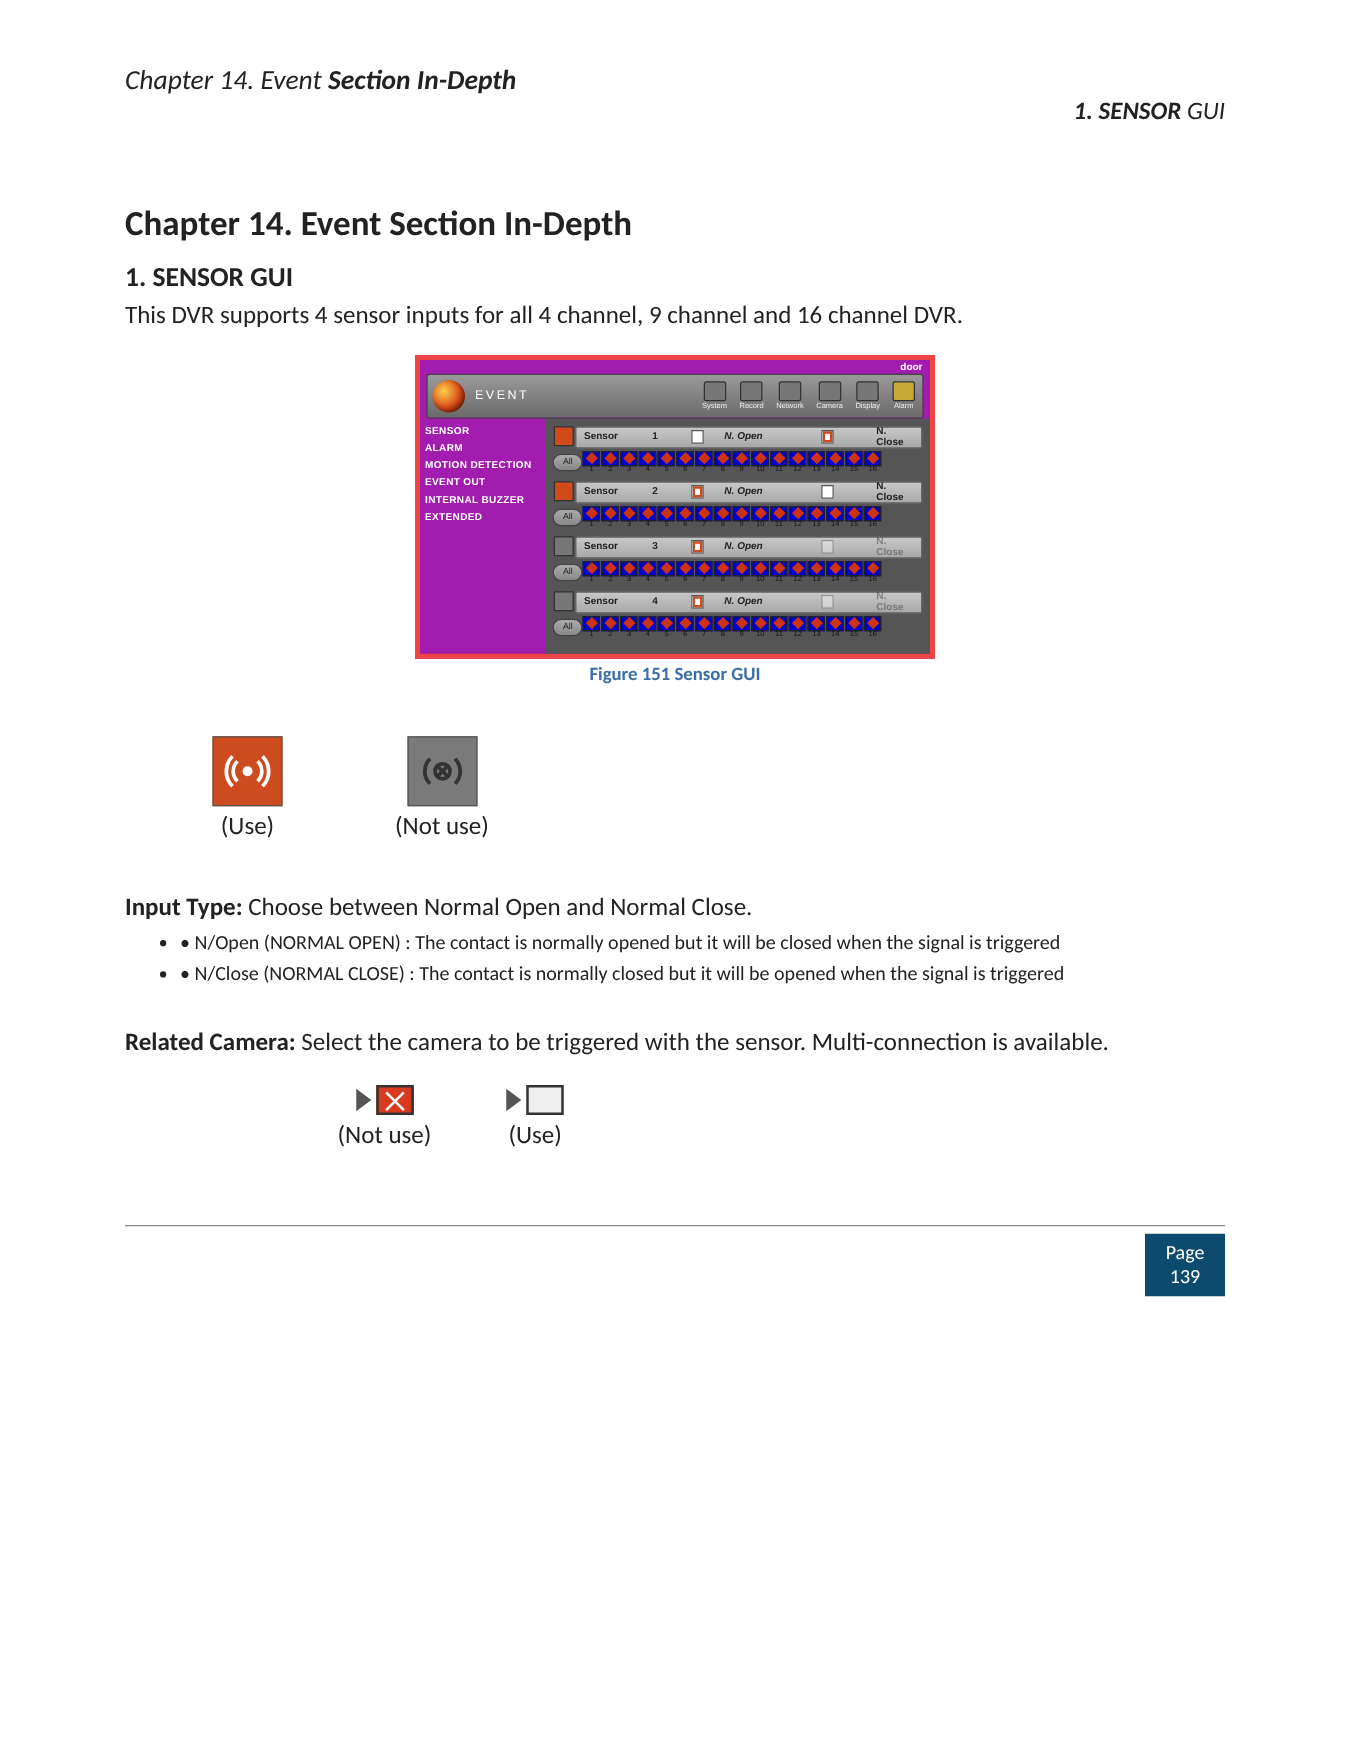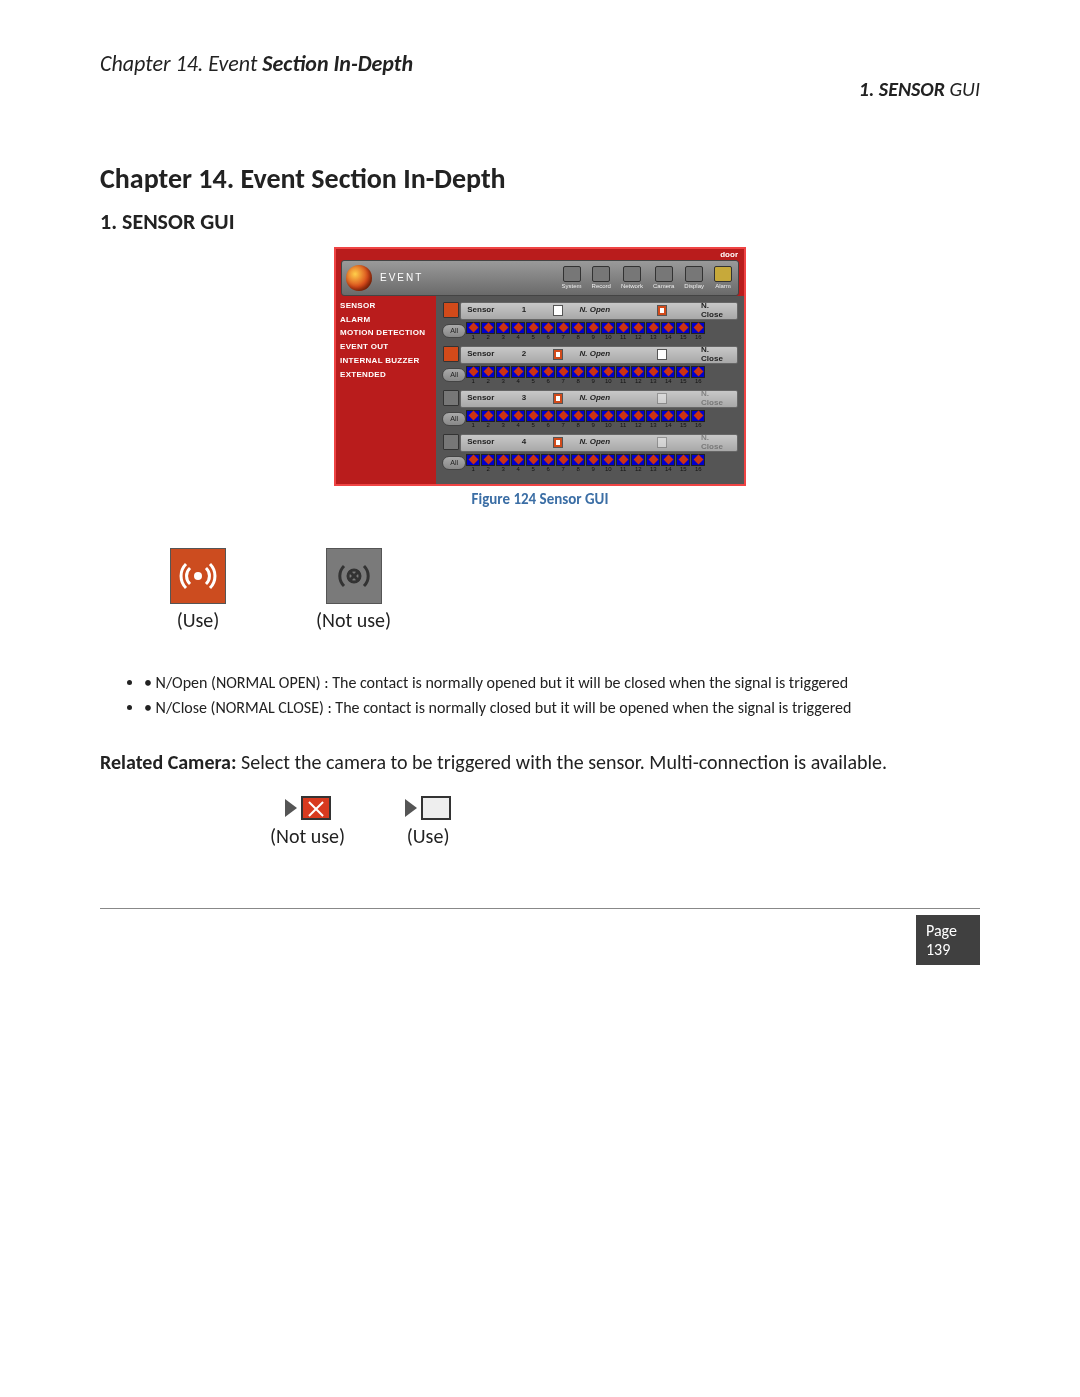--- a/index.html
+++ b/index.html
@@ -61,22 +61,22 @@
   .fig-caption {
     color: #3b6ea5;
     font-weight: 700;
     font-size: 15px;
     margin-top: 4px;
   }
 
   
   .dvr {
     width: 408px;
-    background: #b91c1c;
-    border: 2px solid #ef4444;
+    background: #a21caf;
+    border: 4px solid #ef4444;
     font-family: Verdana, Arial, sans-serif;
     font-size: 9px;
     color: #fff;
     line-height: 1.1;
   }
   .dvr .top-right {
     text-align: right;
     padding: 2px 6px 0 0;
     font-size: 8px;
     font-weight: 700;
@@ -202,40 +202,42 @@
   .related-row .box.plain { background:#eee; }
   .related-row .cap { font-size:20px; }
 
   .footer {
     border-top: 1px solid #888;
     margin-top: 60px;
     padding-top: 6px;
     display:flex; justify-content:flex-end;
   }
   .footer .pg {
-    background:#404040; color:#fff;
+    background:#0c4a6e; color:#fff;
     padding:6px 10px 6px 10px;
     font-size:16px; line-height:1.2;
     min-width:44px;
+    text-align:center;
   }
 </style>
 </head>
 <body>
 
 <div class="page">
 
   <div class="running-head-left">
     <span>Chapter 14. Event </span><span class="emph">Section In-Depth</span>
   </div>
   <div class="running-head-right">
     <span>1. SENSOR </span><span class="thin">GUI</span>
   </div>
 
   <h1 class="chapter">Chapter 14. Event Section In-Depth</h1>
   <h2 class="section">1. SENSOR GUI</h2>
+  <p class="body">This DVR supports 4 sensor inputs for all 4 channel, 9 channel and 16 channel DVR.</p>
 
   <div class="fig-wrap">
     <div class="dvr">
       <div class="top-right">door</div>
       <div class="titlebar">
         <div class="globe"></div>
         <div class="title">EVENT</div>
         <div class="tb-icons">
           <div class="ic">
               <div class="box"></div>
@@ -709,21 +711,21 @@
                   <div class="sq">
                     <div class="x"></div>
                   </div>
                   <div class="n">16</div>
                 </div>
               </div>
             </div>
           </div>
       </div>
     </div>
-    <div class="fig-caption">Figure 124 Sensor GUI</div>
+    <div class="fig-caption">Figure 151 Sensor GUI</div>
   </div>
 
   <div class="enable-row">
     <div class="cell">
       <div class="ico use">
         <svg width="40" height="40" viewBox="0 0 40 40">
           <circle cx="20" cy="20" r="4" fill="#fff"></circle>
           <path d="M12 12 A11 11 0 0 0 12 28" stroke="#fff" stroke-width="3" fill="none"></path>
           <path d="M28 12 A11 11 0 0 1 28 28" stroke="#fff" stroke-width="3" fill="none"></path>
           <path d="M8 8 A17 17 0 0 0 8 32" stroke="#fff" stroke-width="3" fill="none"></path>
@@ -739,20 +741,23 @@
           <line x1="15" y1="15" x2="25" y2="25" stroke="#333" stroke-width="3"></line>
           <line x1="25" y1="15" x2="15" y2="25" stroke="#333" stroke-width="3"></line>
           <path d="M10 10 A14 14 0 0 0 10 30" stroke="#333" stroke-width="3" fill="none"></path>
           <path d="M30 10 A14 14 0 0 1 30 30" stroke="#333" stroke-width="3" fill="none"></path>
         </svg>
       </div>
       <div class="cap">(Not use)</div>
     </div>
   </div>
 
+  <p class="body" style="margin-bottom:2px;">
+    <span class="para-label">Input Type: </span><span>Choose between Normal Open and Normal Close.</span>
+  </p>
   <ul class="bullets">
     <li>• <span>N/Open (NORMAL OPEN) : The contact is normally opened but it will be closed when the signal is triggered</span></li>
     <li>• <span>N/Close (NORMAL CLOSE) : The contact is normally closed but it will be opened when the signal is triggered</span></li>
   </ul>
 
   <p class="body">
     <span class="para-label">Related Camera: </span><span>Select the camera to be triggered with the sensor. Multi-connection is available.</span>
   </p>
   <div class="related-row">
     <div class="cell">

